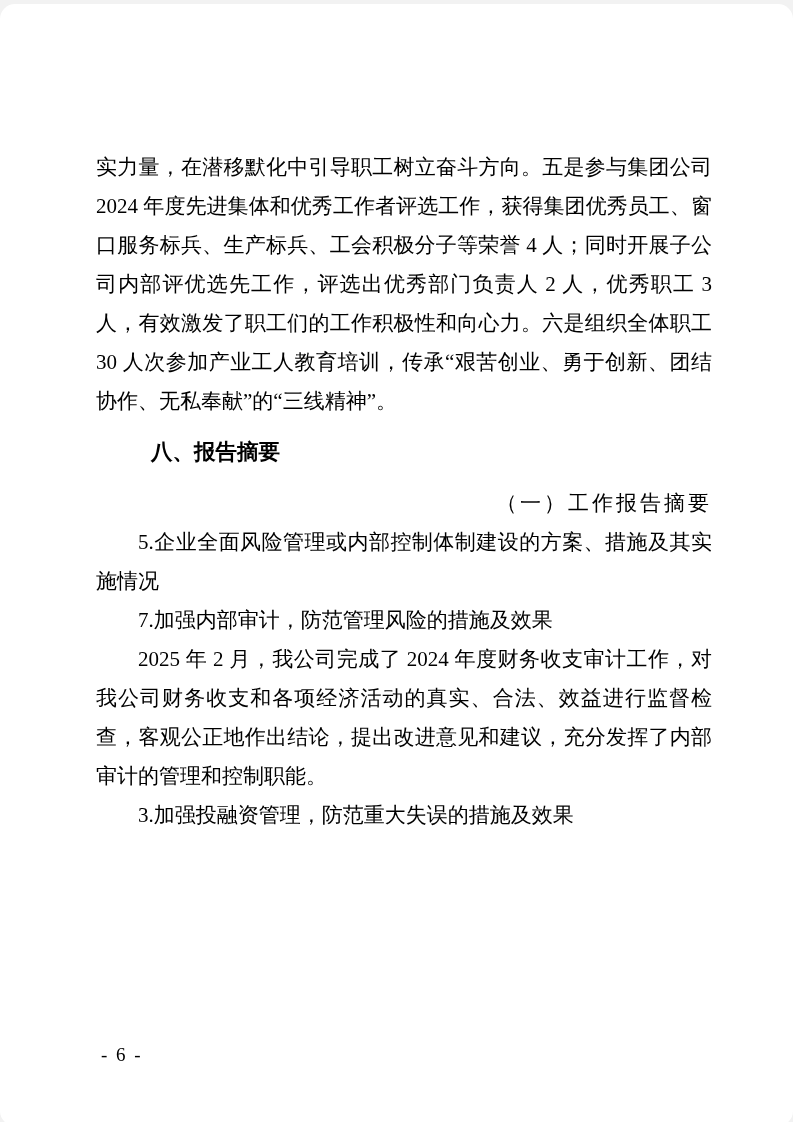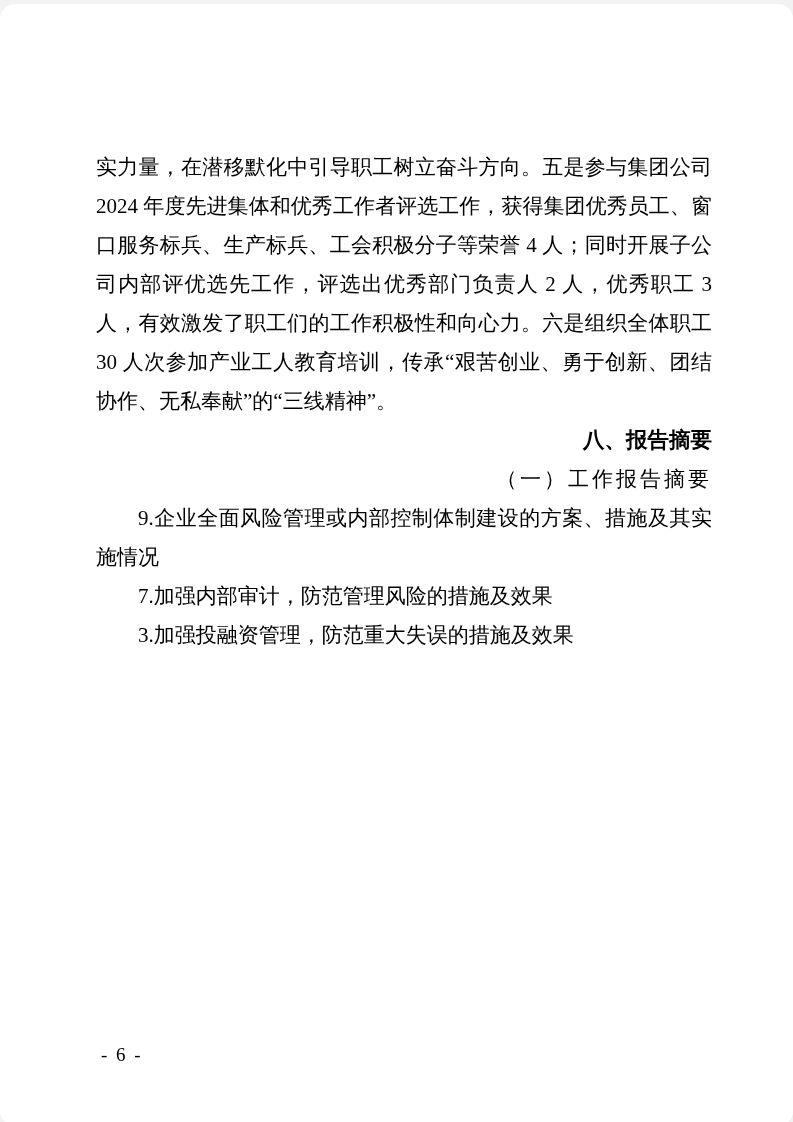--- a/index.html
+++ b/index.html
@@ -35,26 +35,26 @@
     text-justify: inter-ideograph;
   }
   .para {
     margin: 0;
     text-indent: 2em;
   }
   .para.no-indent {
     text-indent: 0;
   }
   .h-bold {
-    margin: 0;
+    margin: 12px;
     text-indent: 2em;
     font-weight: bold;
     font-family: "Liberation Sans", "DejaVu Sans", sans-serif;
     font-size: 21.5px;
-    text-align: right;
+    text-align: left;
   }
   .h-kaiti {
     margin: 0;
     text-indent: 2em;
     letter-spacing: 3px;
     text-align: right;
   }
   .page-number {
     position: absolute;
     left: 101px;
@@ -66,18 +66,19 @@
   }
 </style>
 </head>
 <body>
 
 <div class="page">
   <div class="content">
     <p class="para no-indent">实力量，在潜移默化中引导职工树立奋斗方向。五是参与集团公司 2024 年度先进集体和优秀工作者评选工作，获得集团优秀员工、窗口服务标兵、生产标兵、工会积极分子等荣誉 4 人；同时开展子公司内部评优选先工作，评选出优秀部门负责人 2 人，优秀职工 3 人，有效激发了职工们的工作积极性和向心力。六是组织全体职工 30 人次参加产业工人教育培训，传承“艰苦创业、勇于创新、团结协作、无私奉献”的“三线精神”。</p>
     <p class="h-bold">八、报告摘要</p>
     <p class="h-kaiti">（一）工作报告摘要</p>
-    <p class="para">9.企业全面风险管理或内部控制体制建设的方案、措施及其实施情况</p>
+    <p class="para">5.企业全面风险管理或内部控制体制建设的方案、措施及其实施情况</p>
     <p class="para">7.加强内部审计，防范管理风险的措施及效果</p>
+    <p class="para">2025 年 2 月，我公司完成了 2024 年度财务收支审计工作，对我公司财务收支和各项经济活动的真实、合法、效益进行监督检查，客观公正地作出结论，提出改进意见和建议，充分发挥了内部审计的管理和控制职能。</p>
     <p class="para">3.加强投融资管理，防范重大失误的措施及效果</p>
   </div>
   <div class="page-number">- 6 -</div>
 </div>
 
 </body></html>

